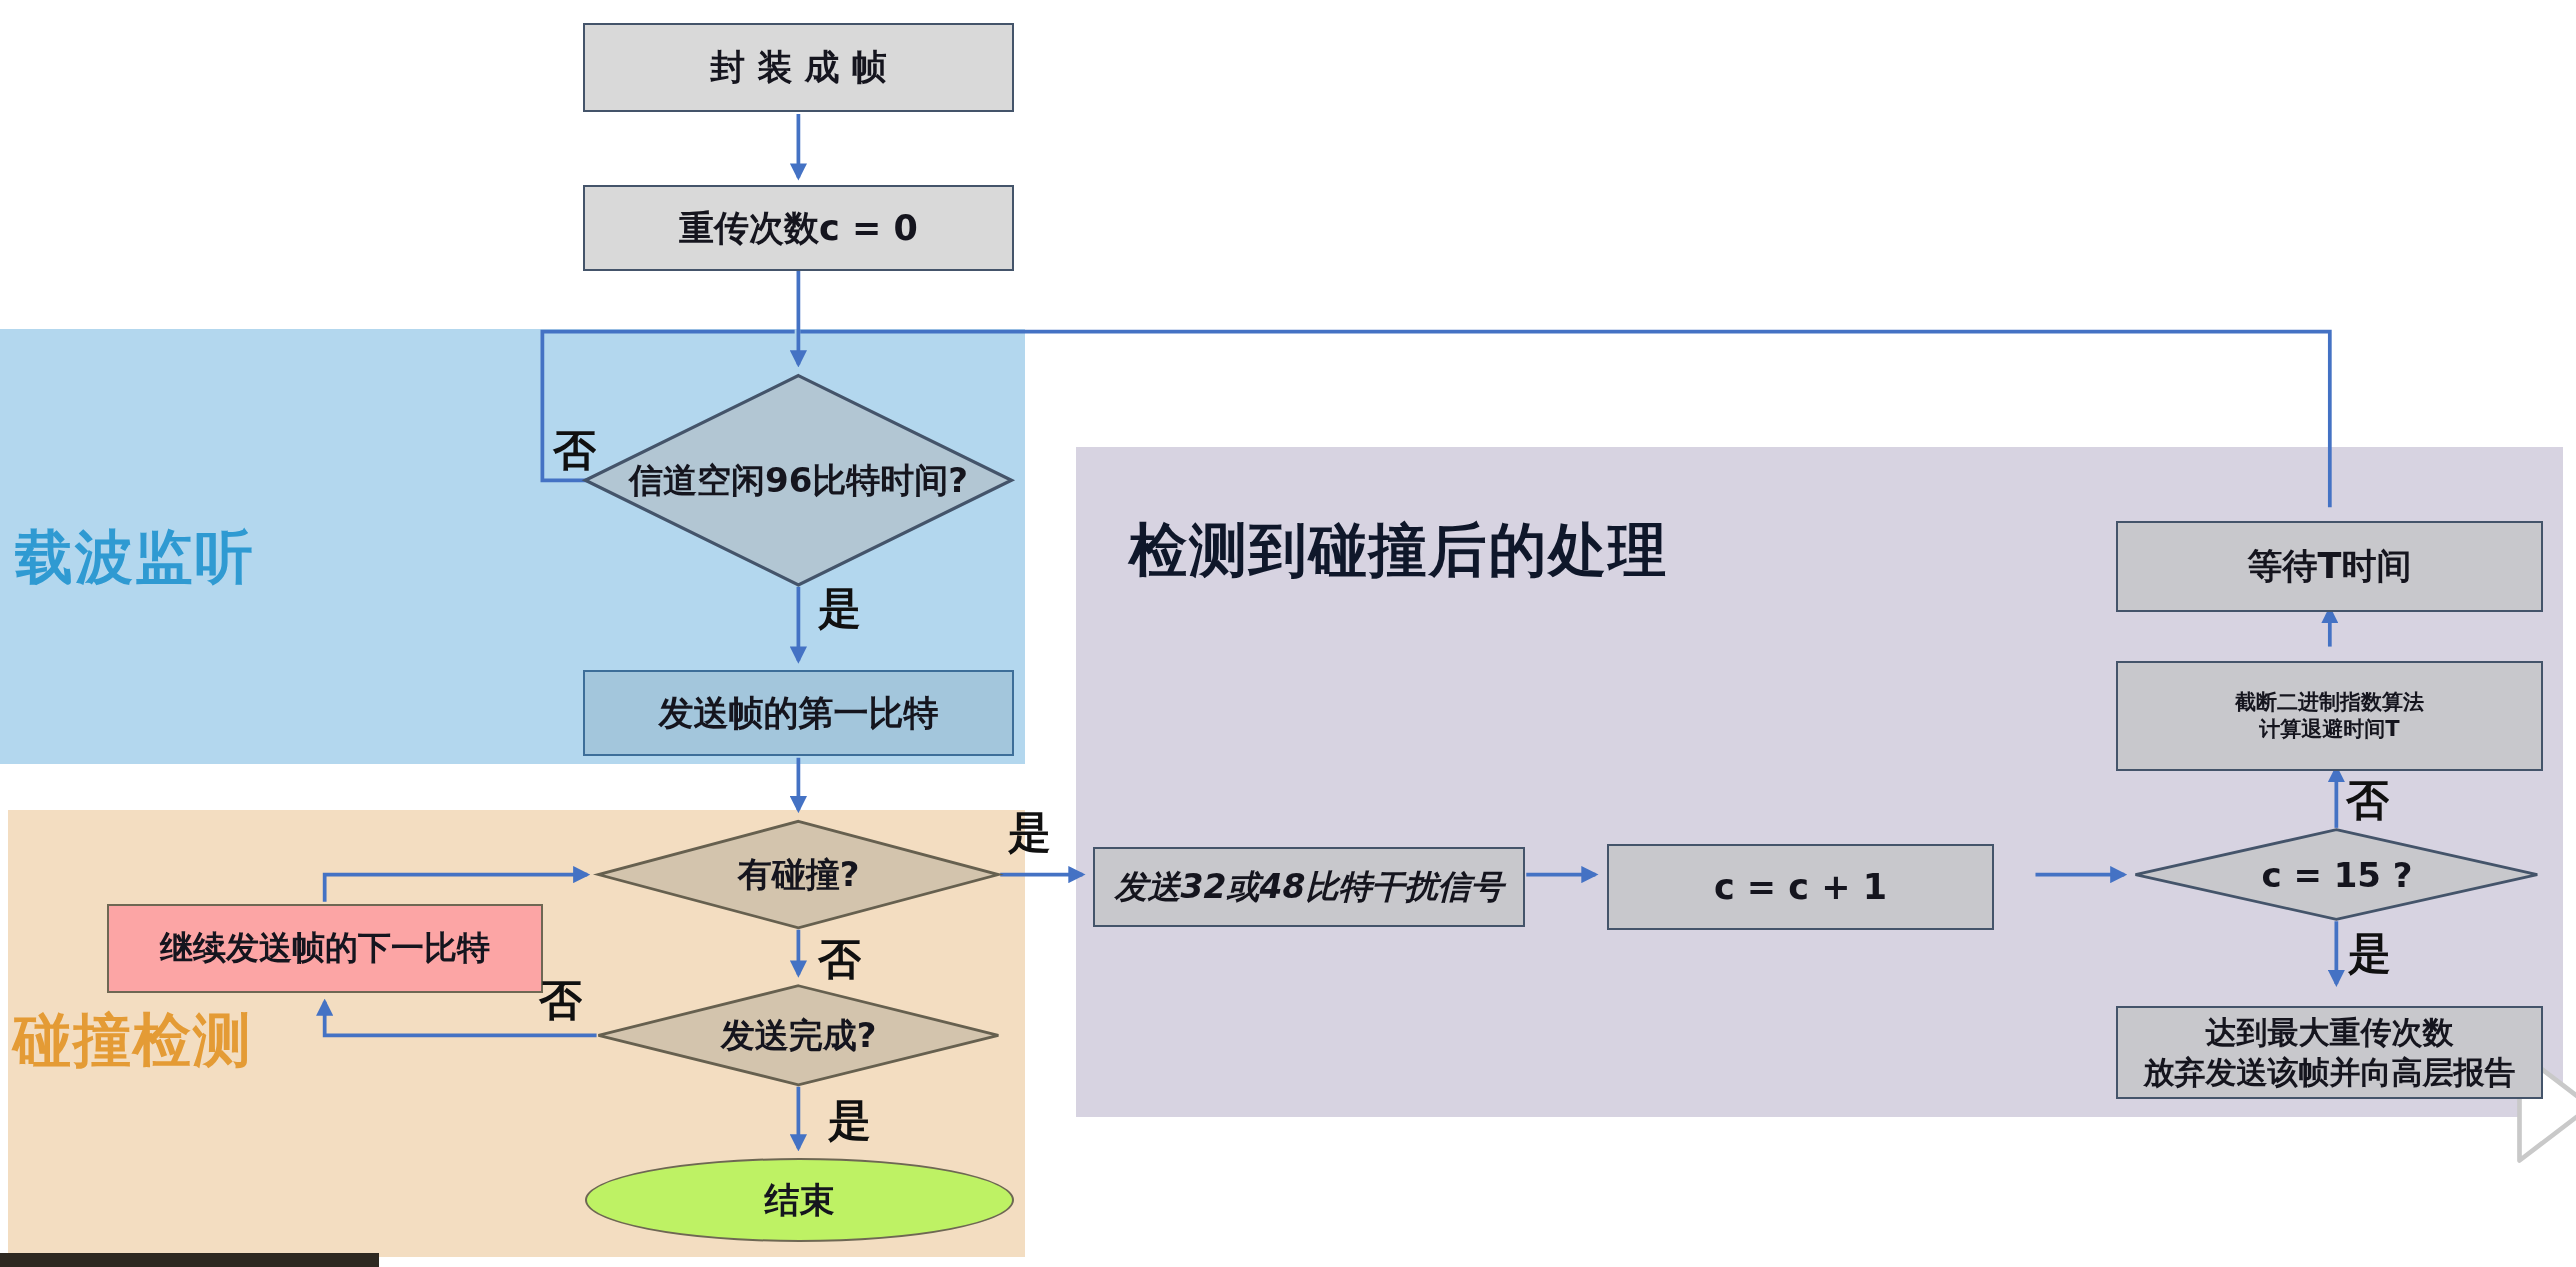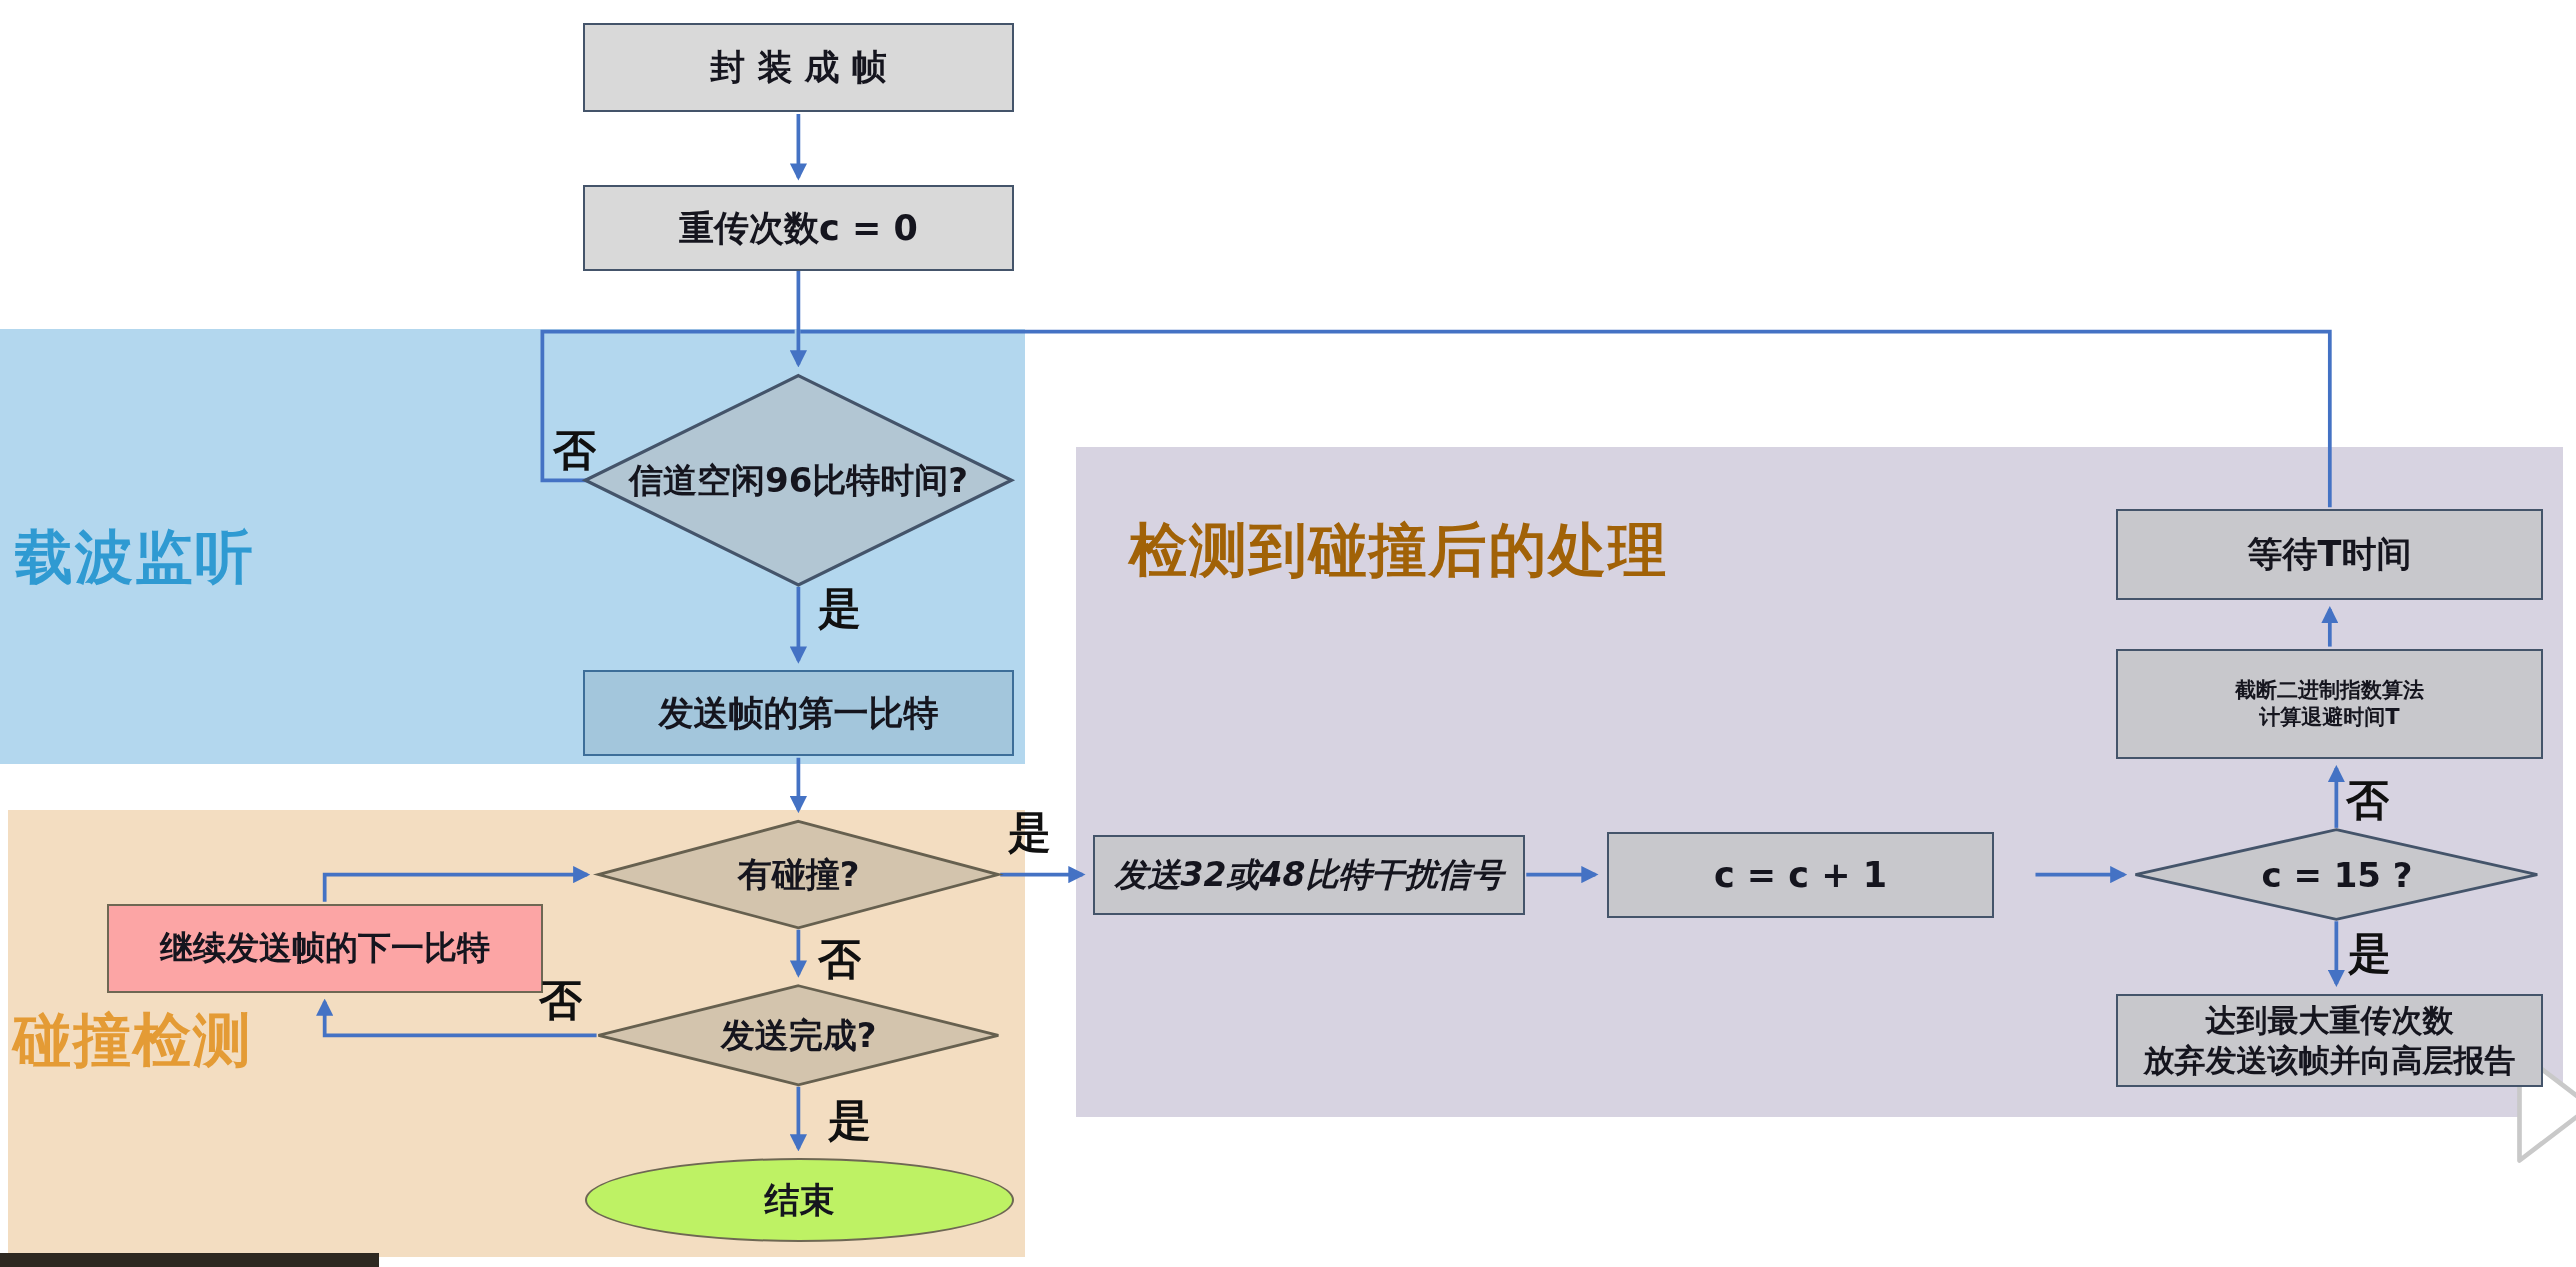--- a/index.html
+++ b/index.html
@@ -10,21 +10,21 @@
   .region{position:absolute;z-index:0;}
   .rlabel{position:absolute;z-index:3;font-weight:800;font-size:58px;letter-spacing:1.9px;}
   svg.wires{position:absolute;left:0;top:0;z-index:1;}
   .box{
     position:absolute;z-index:2;box-sizing:border-box;
     display:flex;align-items:center;justify-content:center;text-align:center;
     border:2.8px solid #44546a;background:#d9d9d9;
     font-weight:700;font-size:35px;color:#15151e;line-height:1.28;
   }
   .box.blue{background:#a3c6dc;border-color:#3d6e99;}
-  .box.steel{background:#c8c8cc;}
+  .box.steel{background:#c8c8cc;margin-top:12px;}
   .box.tan{background:#fca5a5;border-color:#6e6753;}
   .box.two{font-size:21px;}
   .ellipse{border-radius:50%;background:#bef264;border-color:#6e6753;}
   .dtext{
     position:absolute;z-index:2;display:flex;flex-direction:row;
     align-items:center;justify-content:center;text-align:left;
     font-weight:700;color:#15151e;line-height:1.25;
   }
   .elabel{position:absolute;z-index:3;font-weight:700;font-size:43px;color:#101010;}
   .bottom-bar{position:absolute;z-index:4;background:#2e2820;}
@@ -125,21 +125,21 @@
 <div class="dtext" style="left:649px;top:1002px;width:299px;height:67px;font-size:34px;">
   <span>发送完成?</span>
 </div>
 
 <div class="dtext" style="left:2178px;top:847px;width:318px;height:56px;font-size:34px;">
   <span>c = 15 ?</span>
 </div>
 
 <div class="rlabel" style="left:15px;top:519px;color:#2f9ad2;">载波监听</div>
 <div class="rlabel" style="left:13px;top:1002px;color:#e49b35;">碰撞检测</div>
-<div class="rlabel" style="left:1129px;top:512px;color:#a16207;">检测到碰撞后的处理</div>
+<div class="rlabel" style="left:1129px;top:512px;color:#0f172a;">检测到碰撞后的处理</div>
 
 <div class="elabel" style="left:553px;top:422px;">否</div>
 <div class="elabel" style="left:818px;top:580px;">是</div>
 <div class="elabel" style="left:1008px;top:804px;">是</div>
 <div class="elabel" style="left:818px;top:931px;">否</div>
 <div class="elabel" style="left:539px;top:972px;">否</div>
 <div class="elabel" style="left:828px;top:1092px;">是</div>
 <div class="elabel" style="left:2346px;top:772px;">否</div>
 <div class="elabel" style="left:2348px;top:925px;">是</div>
 

